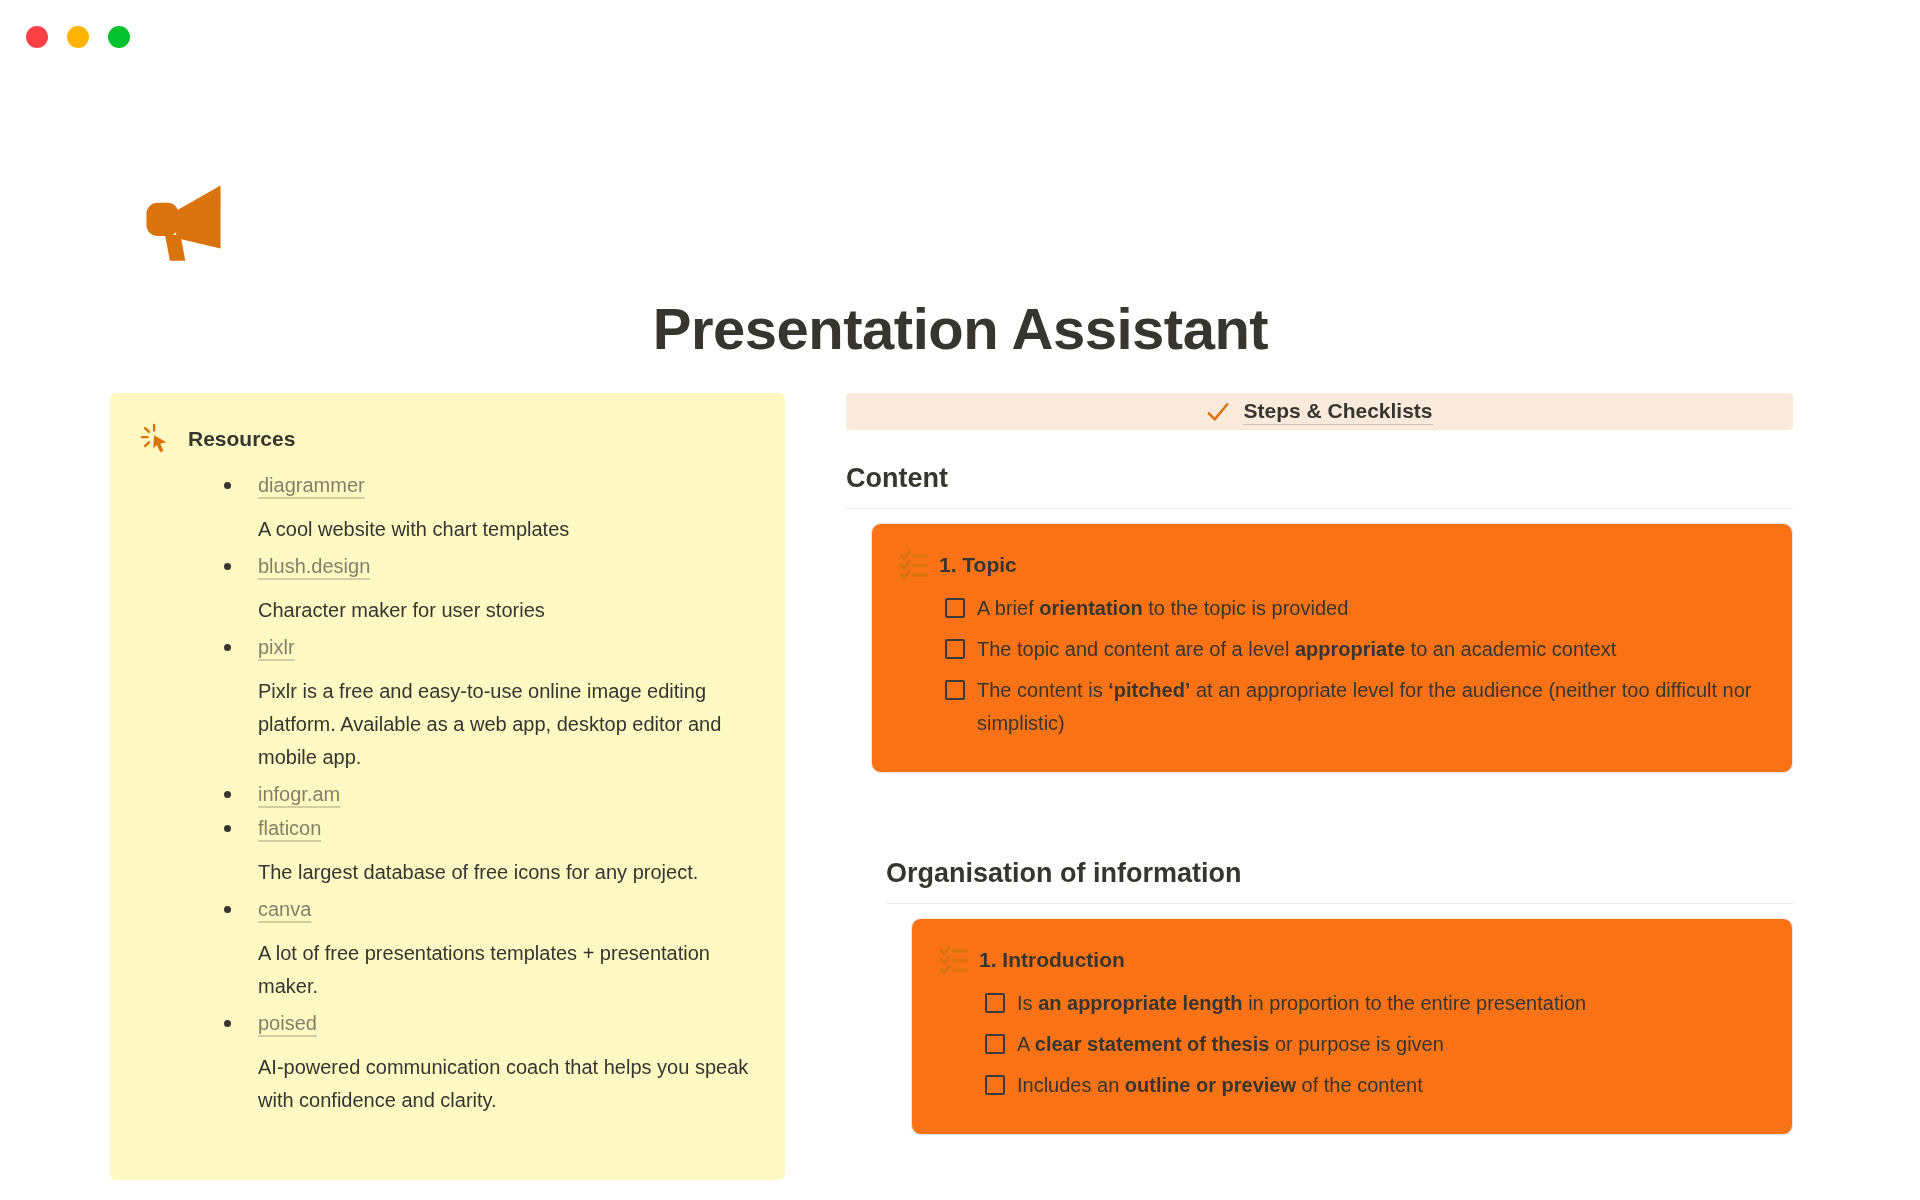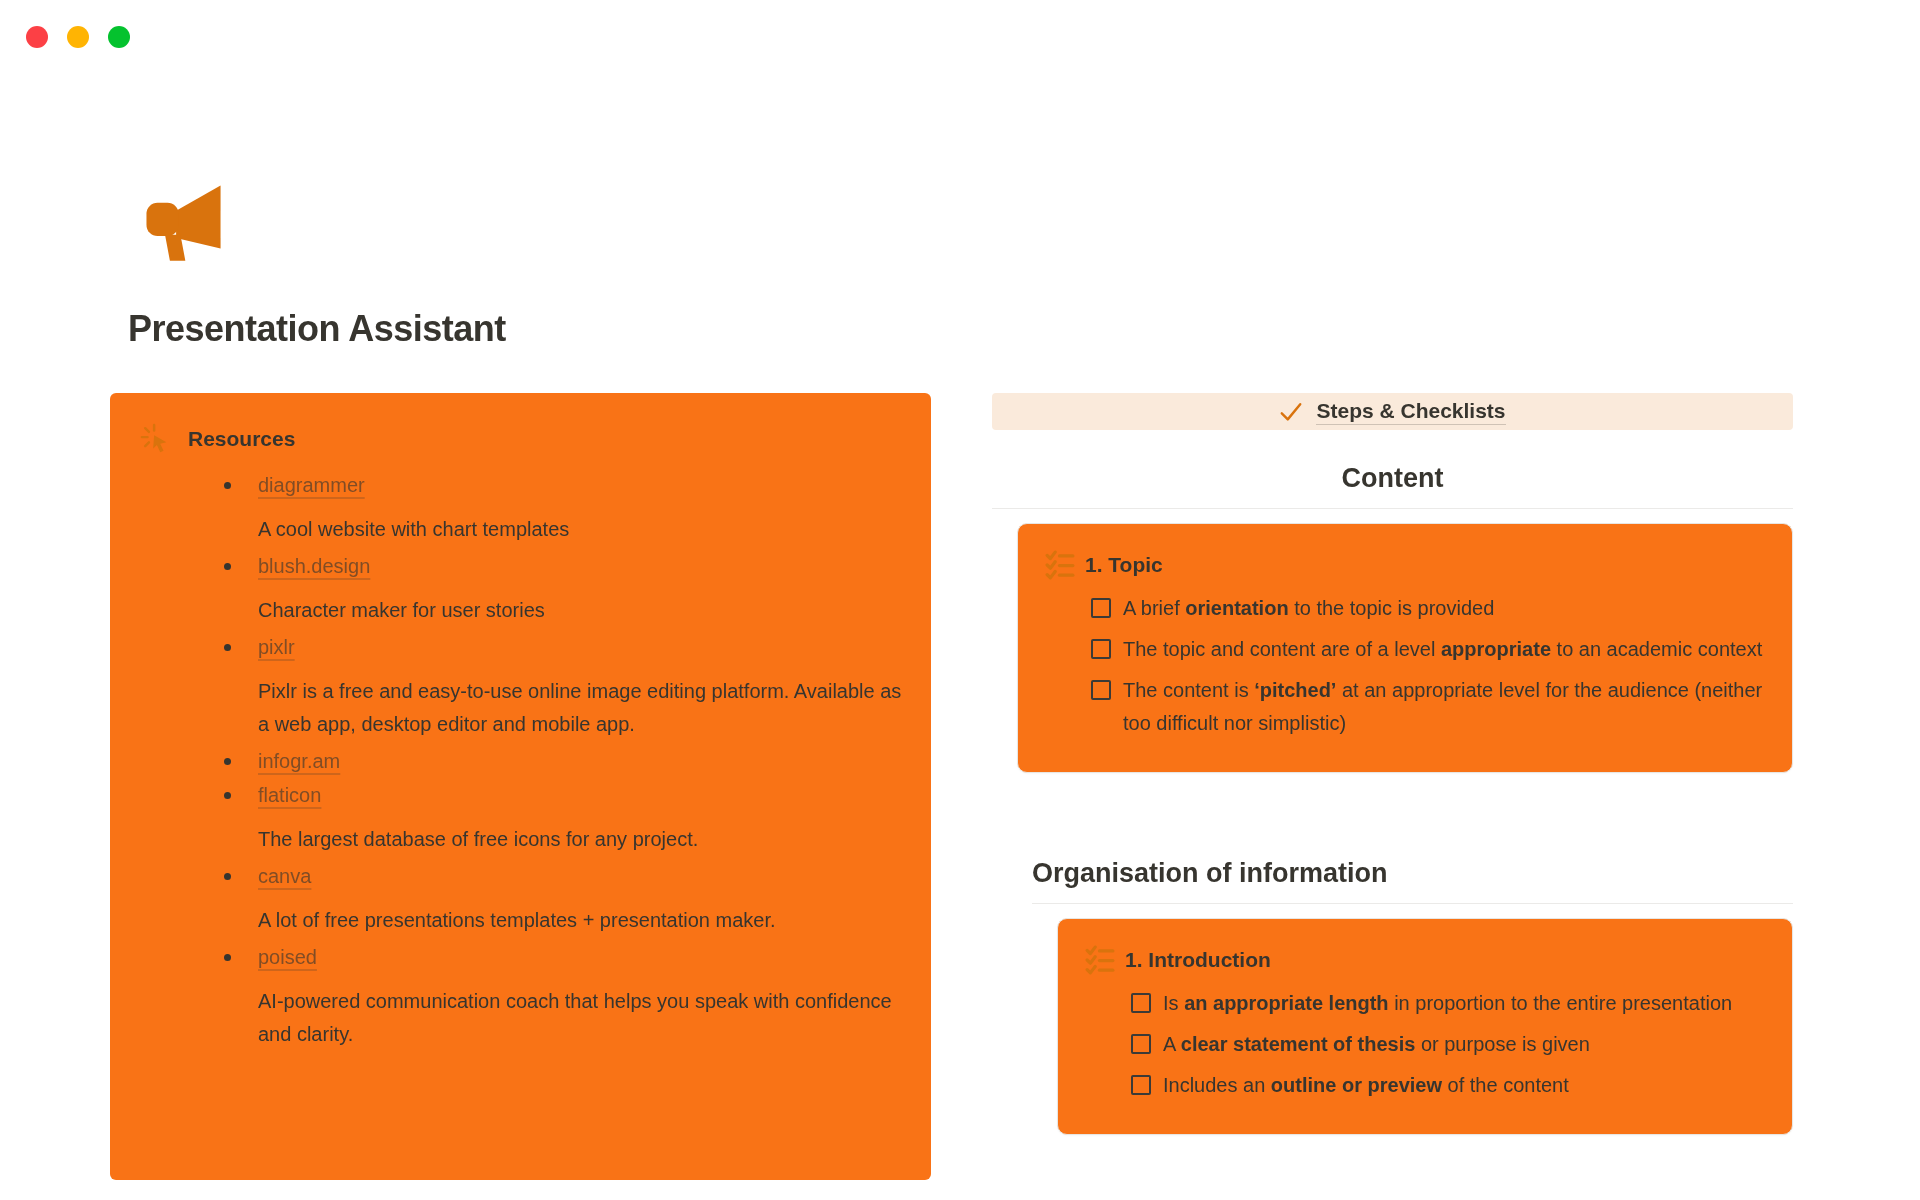--- a/index.html
+++ b/index.html
@@ -16,30 +16,30 @@
   .tl.red    { background: #FC4045; }
   .tl.yellow { background: #FFB403; }
   .tl.green  { background: #04C22E; }
 
   
   .page { padding: 0 127px 0 110px; }
   .page-icon { margin: 183px 0 0 34px; width: 79px; height: 79px; }
   .page-icon svg { width: 79px; height: 79px; display: block; }
   .page-title {
     margin: 38px 0 9px 18px;
-    font-size: 36px; font-weight: 700; line-height: 58px;
-    letter-spacing: -0.5px; color: #37352F;
+    font-size: 58px; font-weight: 700; line-height: 58px;
+    letter-spacing: -0.5px; color: #37352F; text-align: center;
   }
 
   .columns { display: flex; align-items: flex-start; gap: 61px; margin-top: 35px; }
 
   
   .callout {
-    width: 821px; min-height: 787px;
-    background: #f97316; border-radius: 6px;
+    width: 675px; min-height: 787px;
+    background: #fef9c3; border-radius: 6px;
     padding: 30px 11px 14px 30px;
   }
   .callout-header { display: flex; align-items: center; gap: 16px; }
   .callout-header .icon { width: 32px; height: 32px; flex: 0 0 32px; }
   .callout-header .icon svg { width: 32px; height: 32px; display: block; }
   .callout-title { font-size: 21px; font-weight: 700; line-height: 32px; }
 
   .resource-list { list-style: none; margin: 16px 0 0 78px; }
   .resource-list li { position: relative; padding-left: 40px; margin-bottom: 6px; }
   .resource-list li .bullet {
@@ -66,21 +66,21 @@
     justify-content: center;
   }
   .banner .icon { width: 24px; height: 24px; flex: 0 0 24px; }
   .banner .icon svg { width: 24px; height: 24px; display: block; }
   .banner-label {
     font-size: 21px; font-weight: 700; color: #37352F;
     border-bottom: 1.5px solid rgba(55,53,47,0.22); padding-bottom: 1px;
     cursor: pointer;
   }
 
-  .section:first-child .section-heading { margin-top: 32px; text-align: center; }
+  .section:first-child .section-heading { margin-top: 32px; }
   .section + .section { margin-top: 84px; padding-left: 40px; }
   .section-heading { font-size: 27px; font-weight: 700; line-height: 32px; color: #37352F; }
   .divider { height: 1px; background: #EBEAE8; margin-top: 14px; }
 
   .card {
     margin-top: 14px;
     border: 1px solid #E8E6E2; border-radius: 10px; background: #f97316;
     box-shadow: 0 1px 2px rgba(0,0,0,0.03);
     padding: 26px 26px 24px 27px;
     margin-left: 25px;

